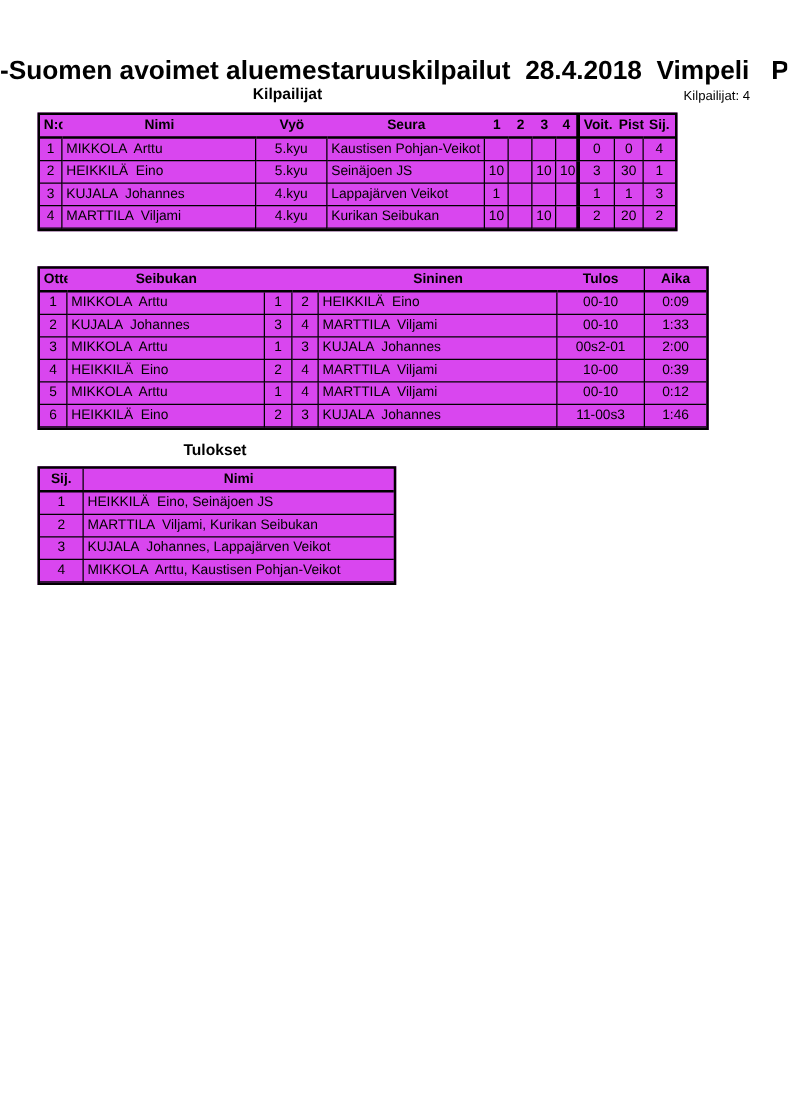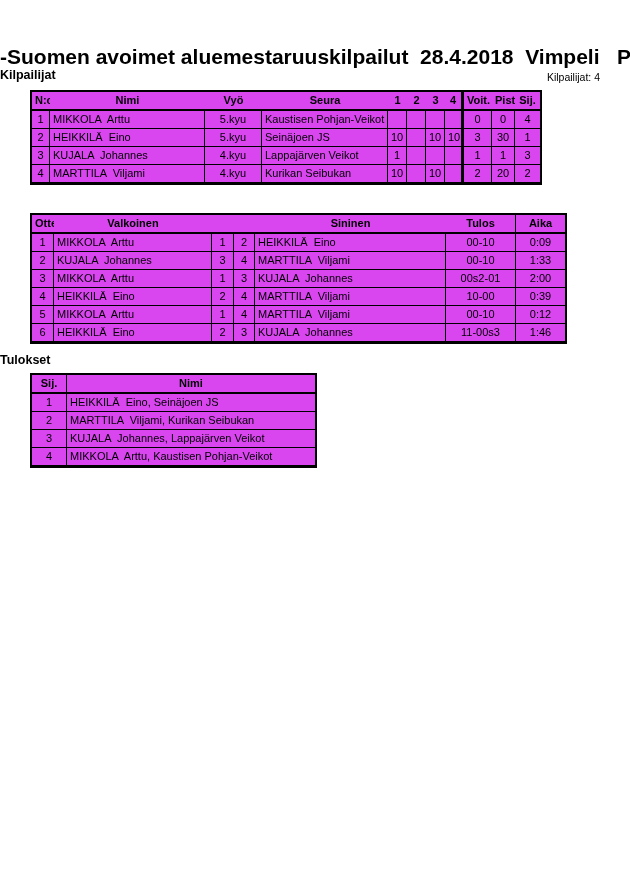--- a/index.html
+++ b/index.html
@@ -24,21 +24,21 @@
     font-size: 21px;
     font-weight: bold;
     white-space: pre;
     overflow: hidden;
     line-height: 26px;
   }
   .sec-heading {
     position: absolute;
     font-size: 12.5px;
     font-weight: bold;
-    text-align: left;
+    text-align: center;
     white-space: pre;
   }
   #h-kilpailijat { top: 68px; left: 0; width: 460px; }
   #h-ottelut    { top: 196px; left: 0; width: 586px; }
   #h-tulokset   { top: 353px; left: 0; width: 344px; }
   #count-label {
     position: absolute;
     top: 71px;
     left: 420px;
     width: 180px;
@@ -189,21 +189,21 @@
         <col style="width:158px">
         <col style="width:22px">
         <col style="width:21px">
       <col style="width:191px">
         <col style="width:70px">
         <col style="width:49px">
     </colgroup>
     <thead>
       <tr>
         <th class="l ovf">Ottelu</th>
-        <th class="c">Valkoinen</th>
+        <th class="c">Seibukan</th>
         <th class="c"></th>
         <th class="c"></th>
         <th class="c">Sininen</th>
         <th class="c hline">Tulos</th>
         <th class="c">Aika</th>
       </tr>
     </thead>
     <tbody>
       <tr>
         <td class="c">1</td>

